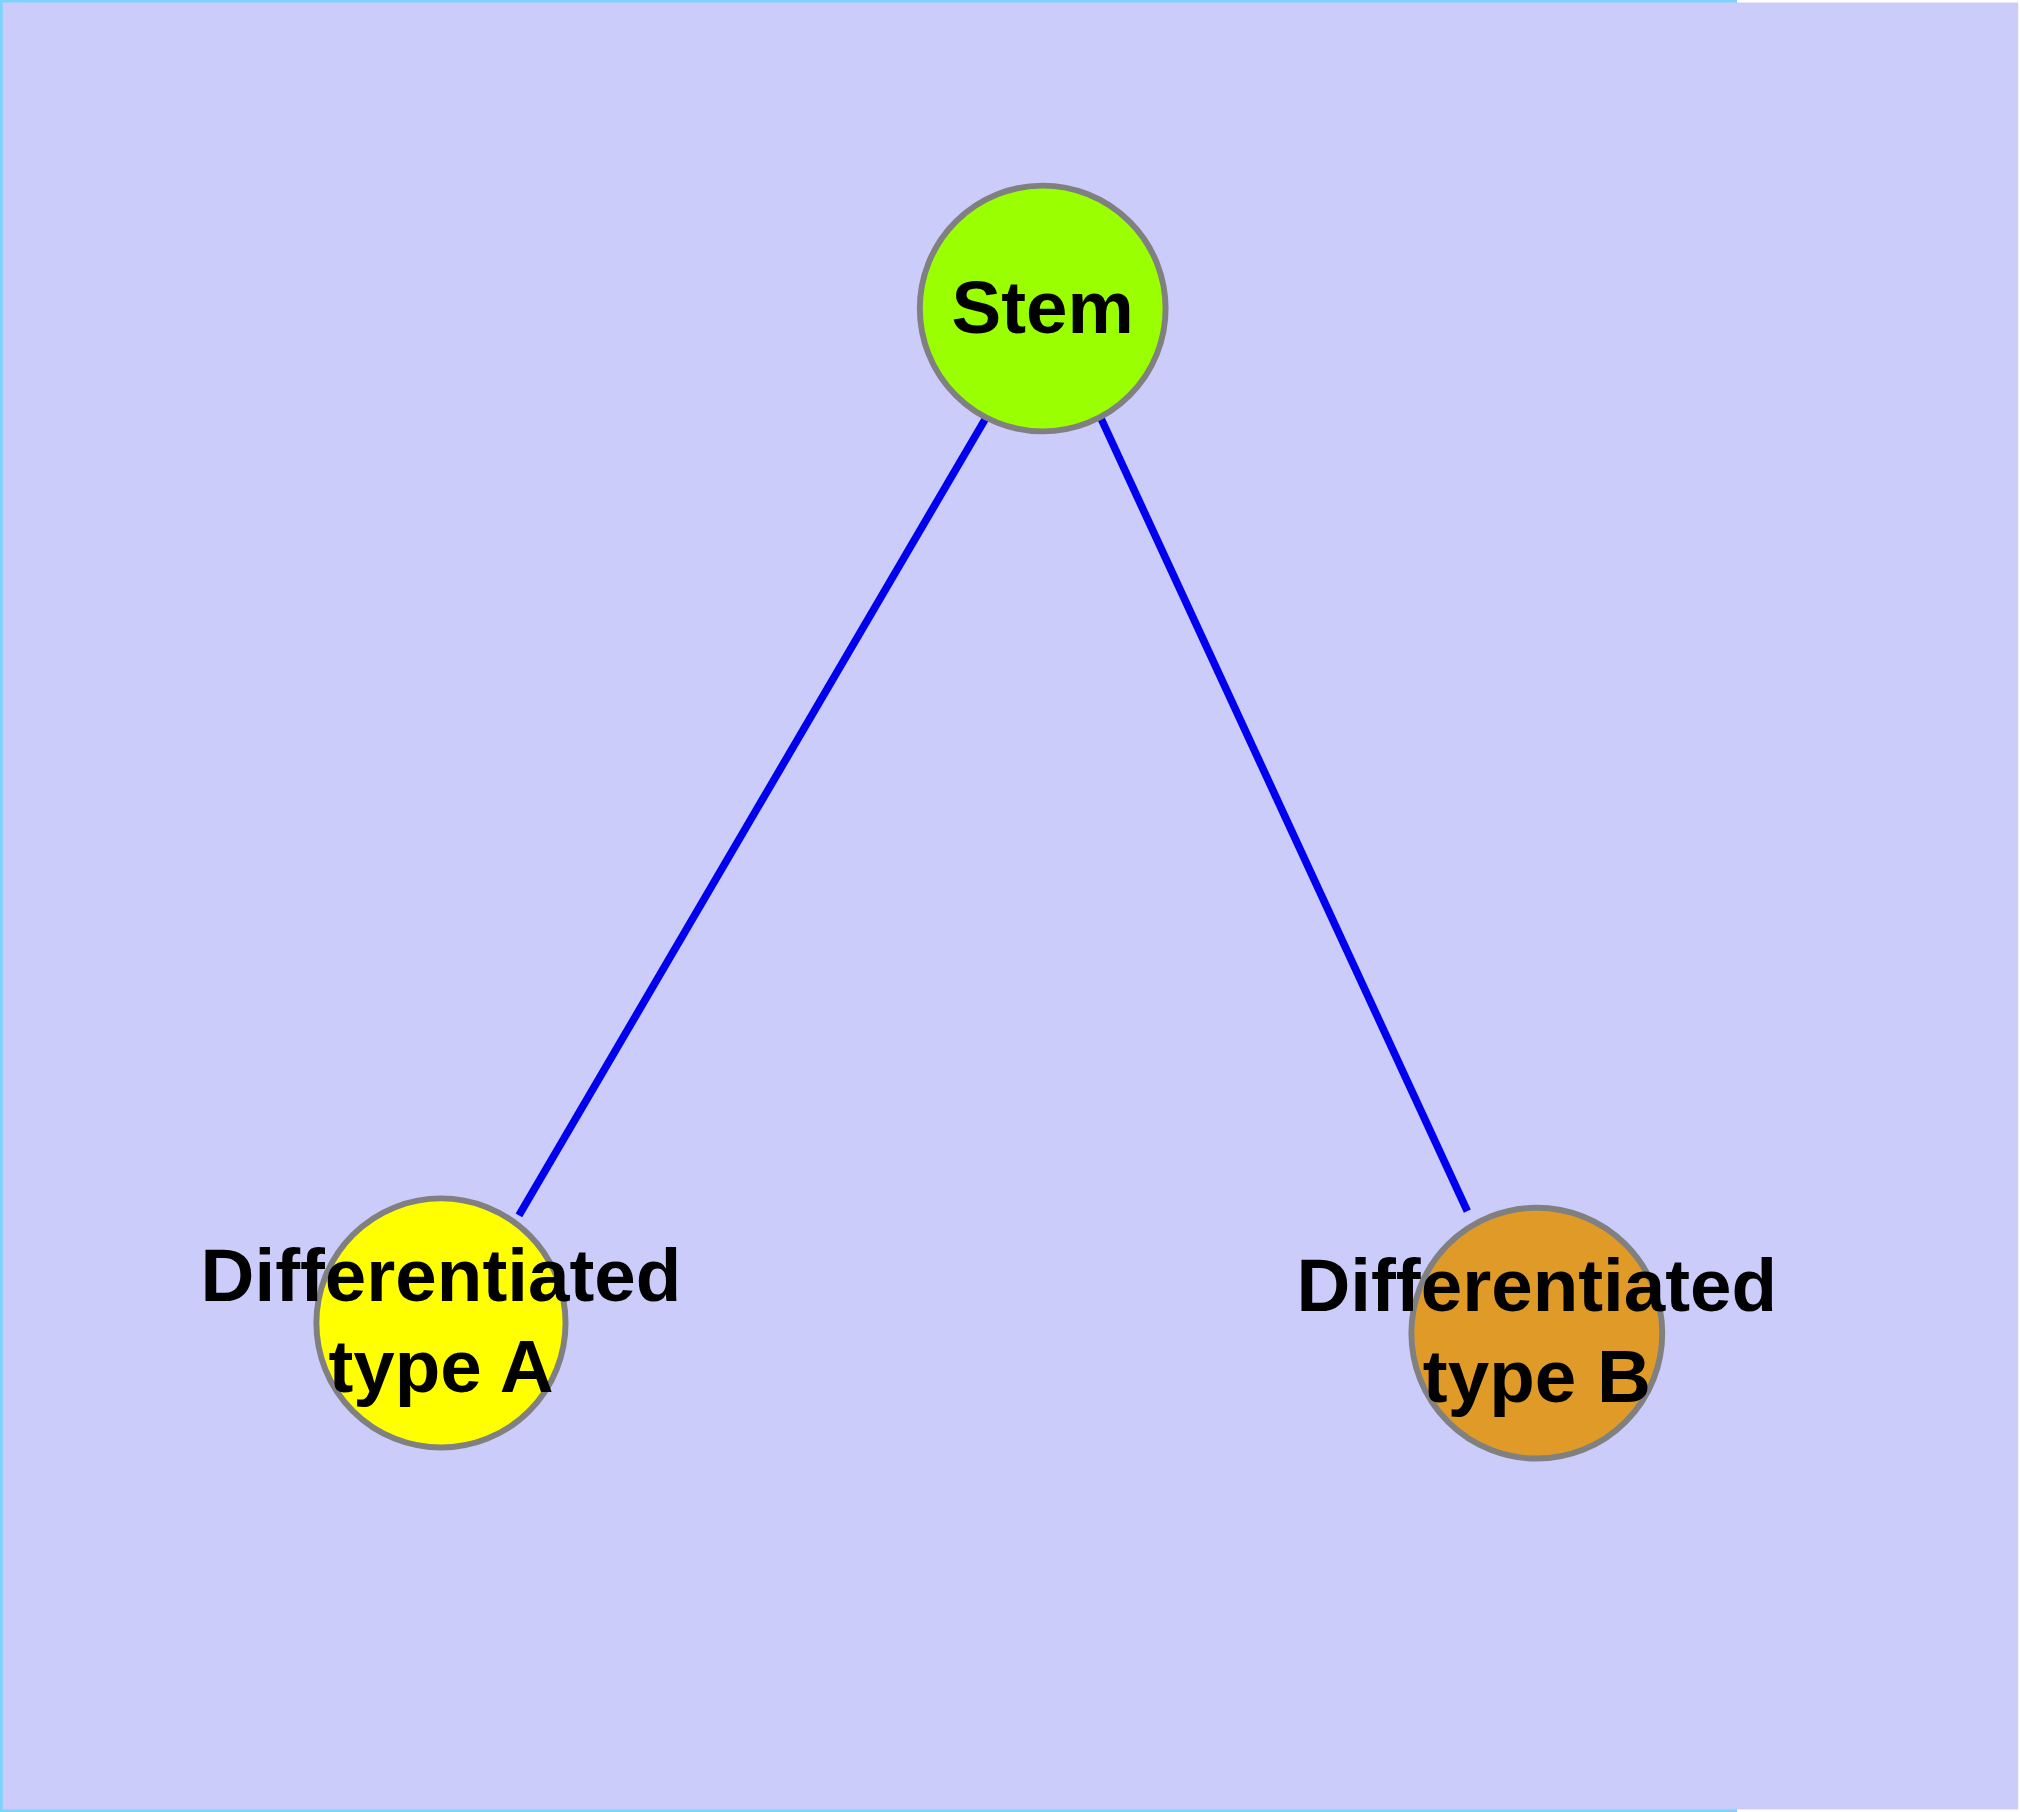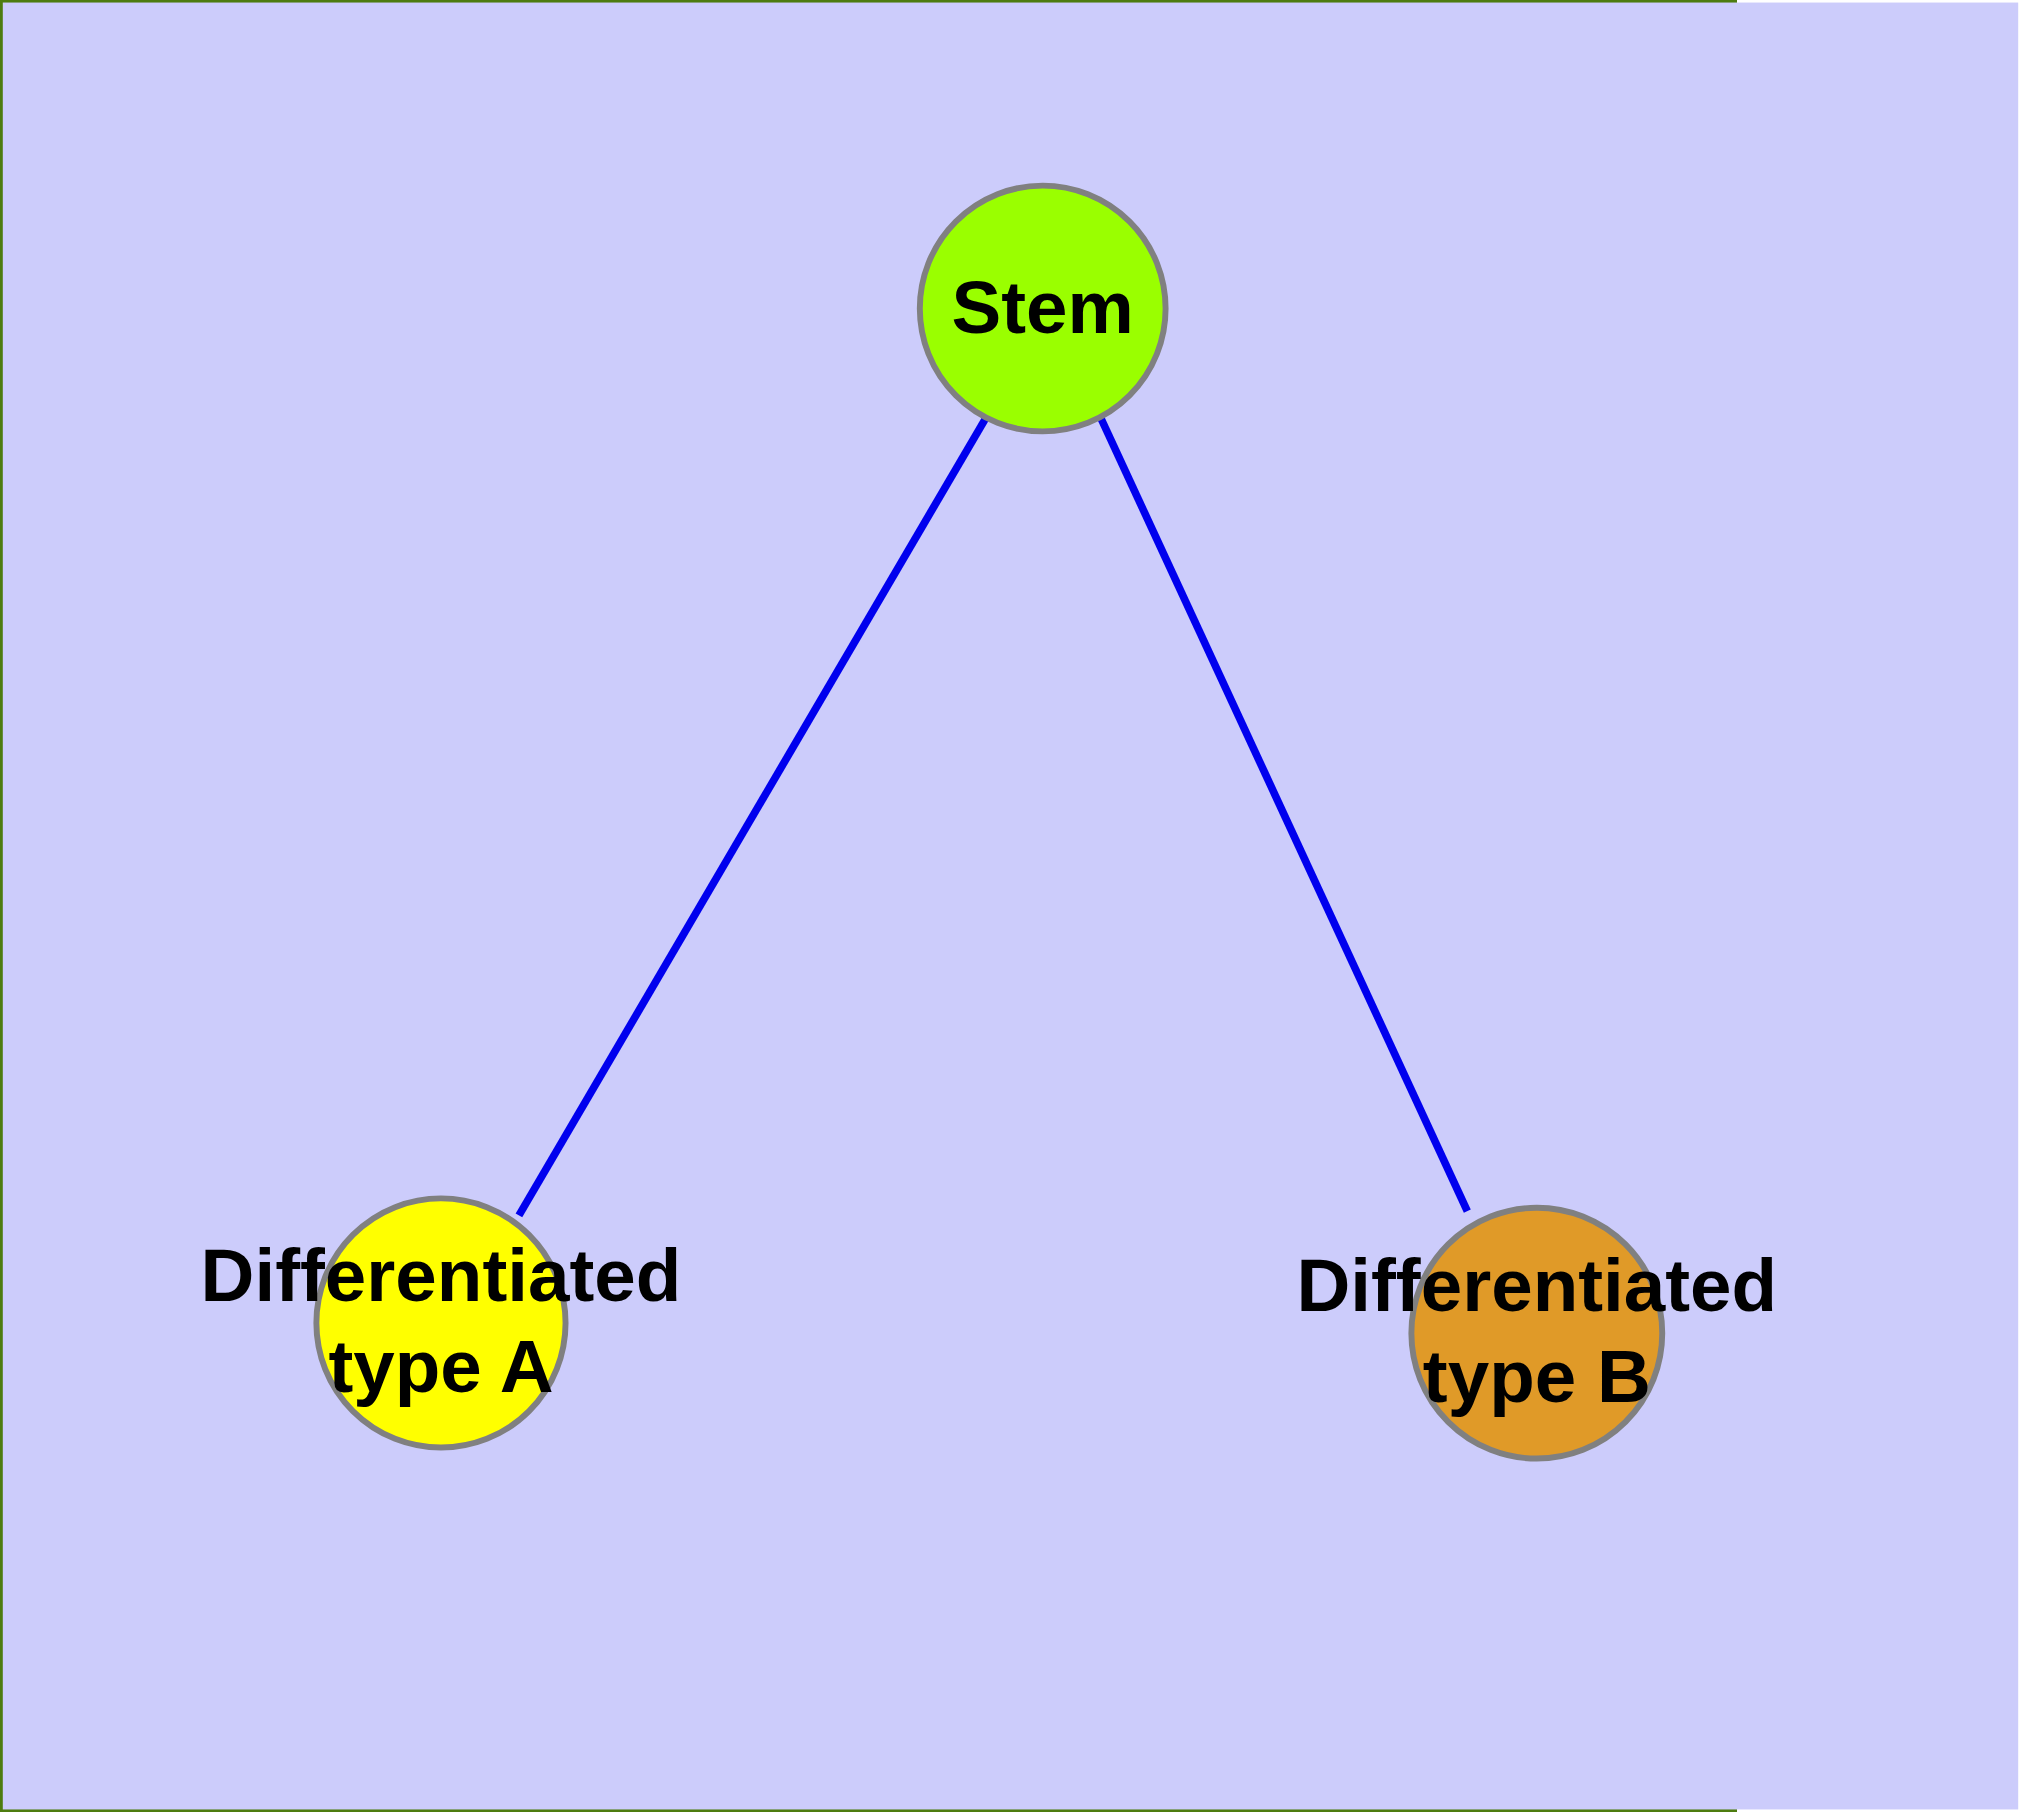--- a/index.html
+++ b/index.html
@@ -11,21 +11,21 @@
   body {
     width: 2021px;
     height: 1812px;
     overflow: hidden;
     font-family: "Liberation Sans", sans-serif;
   }
   #graph-canvas {
     position: relative;
     width: 1737px;
     height: 1812px;
-    background: #4d7c0f;
+    background: #7dd3fc;
     box-sizing: border-box;
   }
   #graph-svg {
     position: absolute;
     top: 0;
     left: 0;
     width: 2021px;
     height: 1812px;
     display: block;
   }

